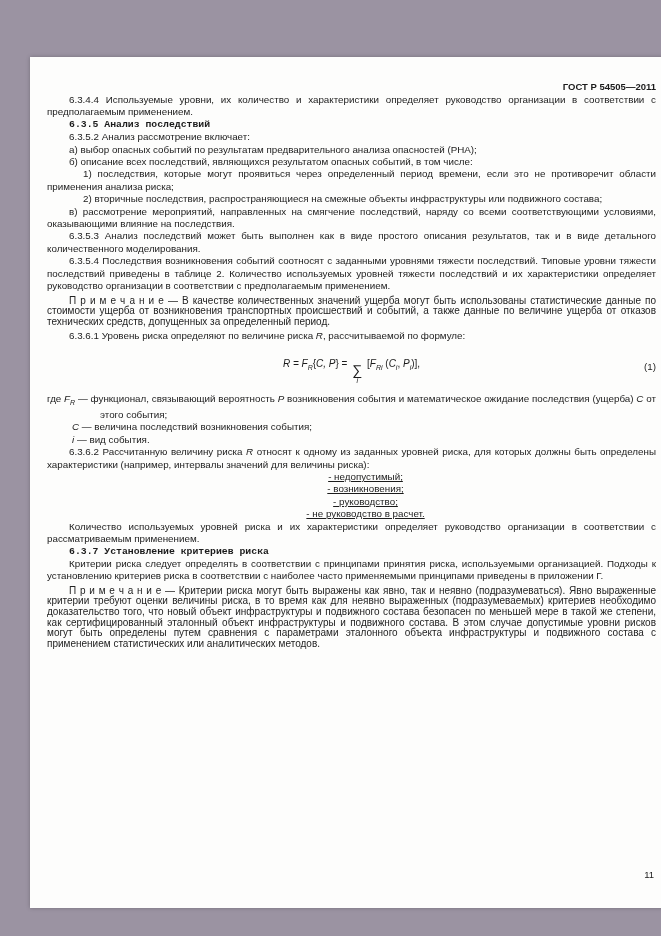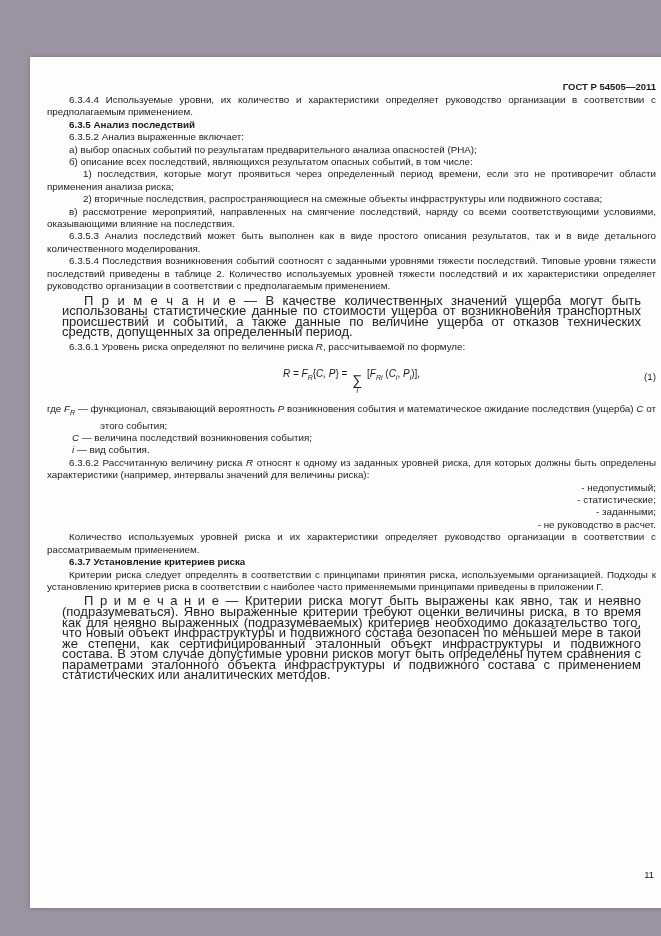--- a/index.html
+++ b/index.html
@@ -13,27 +13,27 @@
     background:#fdfdfc;box-shadow:0 0 4px rgba(0,0,0,0.25);padding-left:39px;
   }
   .doc-header{
     position:absolute;top:24px;right:15px;
     font-size:9.5px;font-weight:bold;color:#1b1b1b;
   }
   .content{
     position:absolute;top:37px;left:17px;right:15px;color:#1b1b1b;
   }
   .blk{font-size:9.8px;line-height:12.4px;text-align:justify;}
-  .blk.h{font-weight:bold;}
+  .blk.h{font-weight:bold;font-family:Liberation Mono, monospace;}
   .blk.p,.blk.h,.blk.note{text-indent:22px;}
   .blk.ind2{text-indent:36px;}
-  .blk.note{font-size:13px;line-height:10.6px;margin:3px 15px;color:#232323;}
+  .blk.note{font-size:10px;line-height:10.6px;margin:3px 0;color:#232323;}
   .blk.def0{padding-left:53px;text-indent:-53px;}
   .blk.def{padding-left:25px;text-align:left;}
-  .blk.dash{padding-left:28px;text-align:right;}
+  .blk.dash{padding-left:28px;text-align:center;text-decoration:underline;}
   .it{font-style:italic;}
   sub{font-size:7px;font-style:italic;}
   .formula-wrap{
     position:relative;text-align:center;margin:11px 0 9px;
     font-size:10px;line-height:20px;
   }
   .sigma-stack{
     display:inline-flex;flex-direction:column;align-items:center;
     vertical-align:-8px;line-height:1;margin:0 2px;
   }
@@ -49,21 +49,21 @@
 
 <div class="page">
 
   <div class="doc-header">ГОСТ Р 54505—2011</div>
 
   <div class="content">
 
     <div id="content-a">
         <div class="blk p"><span>6.3.4.4 Используемые уровни, их количество и характеристики определяет руководство организации в соответствии с предполагаемым применением.</span></div>
         <div class="blk h"><span>6.3.5 Анализ последствий</span></div>
-        <div class="blk p"><span>6.3.5.2 Анализ выраженные включает:</span></div>
+        <div class="blk p"><span>6.3.5.2 Анализ рассмотрение включает:</span></div>
         <div class="blk p"><span>а) выбор опасных событий по результатам предварительного анализа опасностей (PHA);</span></div>
         <div class="blk p"><span>б) описание всех последствий, являющихся результатом опасных событий, в том числе:</span></div>
         <div class="blk p ind2"><span>1) последствия, которые могут проявиться через определенный период времени, если это не противоречит области применения анализа риска;</span></div>
         <div class="blk p ind2"><span>2) вторичные последствия, распространяющиеся на смежные объекты инфраструктуры или подвижного состава;</span></div>
         <div class="blk p"><span>в) рассмотрение мероприятий, направленных на смягчение последствий, наряду со всеми соответствующими условиями, оказывающими влияние на последствия.</span></div>
         <div class="blk p"><span>6.3.5.3 Анализ последствий может быть выполнен как в виде простого описания результатов, так и в виде детального количественного моделирования.</span></div>
         <div class="blk p"><span>6.3.5.4 Последствия возникновения событий соотносят с заданными уровнями тяжести последствий. Типовые уровни тяжести последствий приведены в таблице 2. Количество используемых уровней тяжести последствий и их характеристики определяет руководство организации в соответствии с предполагаемым применением.</span></div>
         <div class="blk note"><span>П р и м е ч а н и е — В качестве количественных значений ущерба могут быть использованы статистические данные по стоимости ущерба от возникновения транспортных происшествий и событий, а также данные по величине ущерба от отказов технических средств, допущенных за определенный период.</span></div>
         <div class="blk p"><span>6.3.6.1 Уровень риска определяют по величине риска </span><span class="it">R</span><span>, рассчитываемой по формуле:</span></div>
       </div>
@@ -75,22 +75,22 @@
           </span><span> [</span><span class="it">F</span><sub>Ri</sub><span> (</span><span class="it">C</span><sub>i</sub><span>, </span><span class="it">P</span><sub>i</sub><span>)],</span></span>
       <span class="formula-number">(1)</span>
     </div>
 
     <div id="content-b">
         <div class="blk def0"><span>где </span><span class="it">F</span><sub>R</sub><span> — функционал, связывающий вероятность </span><span class="it">P</span><span> возникновения события и математическое ожидание последствия (ущерба) </span><span class="it">C</span><span> от этого события;</span></div>
         <div class="blk def"><span class="it">C</span><span> — величина последствий возникновения события;</span></div>
         <div class="blk def"><span class="it">i</span><span> — вид события.</span></div>
         <div class="blk p"><span>6.3.6.2 Рассчитанную величину риска </span><span class="it">R</span><span> относят к одному из заданных уровней риска, для которых должны быть определены характеристики (например, интервалы значений для величины риска):</span></div>
         <div class="blk dash"><span>-  недопустимый;</span></div>
-        <div class="blk dash"><span>-  статистические;</span></div>
-        <div class="blk dash"><span>-  заданными;</span></div>
+        <div class="blk dash"><span>-  возникновения;</span></div>
+        <div class="blk dash"><span>-  руководство;</span></div>
         <div class="blk dash"><span>-  не руководство в расчет.</span></div>
         <div class="blk p"><span>Количество используемых уровней риска и их характеристики определяет руководство организации в соответствии с рассматриваемым применением.</span></div>
         <div class="blk h"><span>6.3.7 Установление критериев риска</span></div>
         <div class="blk p"><span>Критерии риска следует определять в соответствии с принципами принятия риска, используемыми организацией. Подходы к установлению критериев риска в соответствии с наиболее часто применяемыми принципами приведены в приложении Г.</span></div>
         <div class="blk note"><span>П р и м е ч а н и е — Критерии риска могут быть выражены как явно, так и неявно (подразумеваться). Явно выраженные критерии требуют оценки величины риска, в то время как для неявно выраженных (подразумеваемых) критериев необходимо доказательство того, что новый объект инфраструктуры и подвижного состава безопасен по меньшей мере в такой же степени, как сертифицированный эталонный объект инфраструктуры и подвижного состава. В этом случае допустимые уровни рисков могут быть определены путем сравнения с параметрами эталонного объекта инфраструктуры и подвижного состава с применением статистических или аналитических методов.</span></div>
       </div>
 
   </div>
 
   <div class="page-number">11</div>

